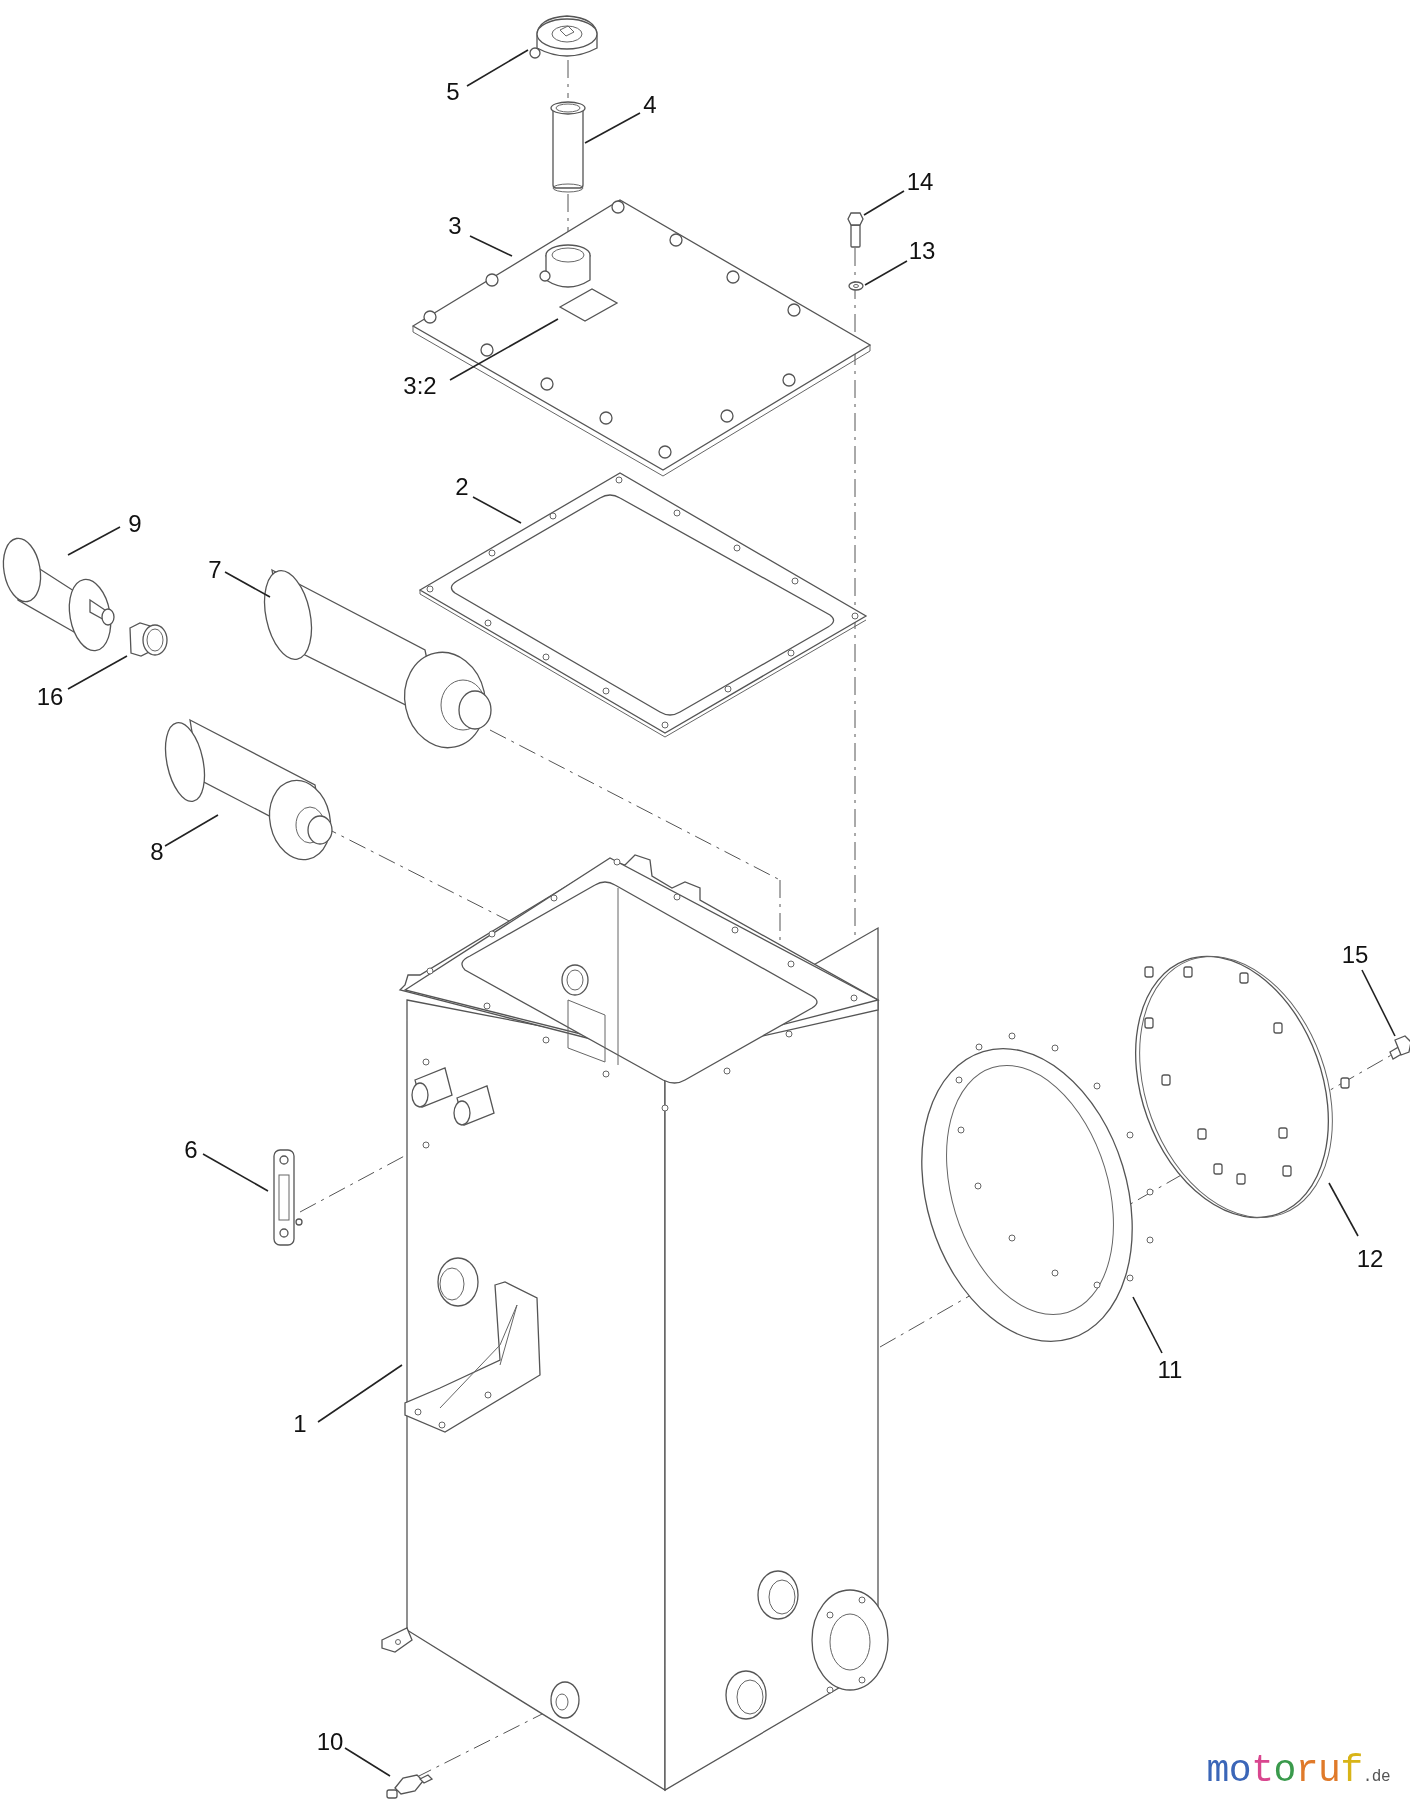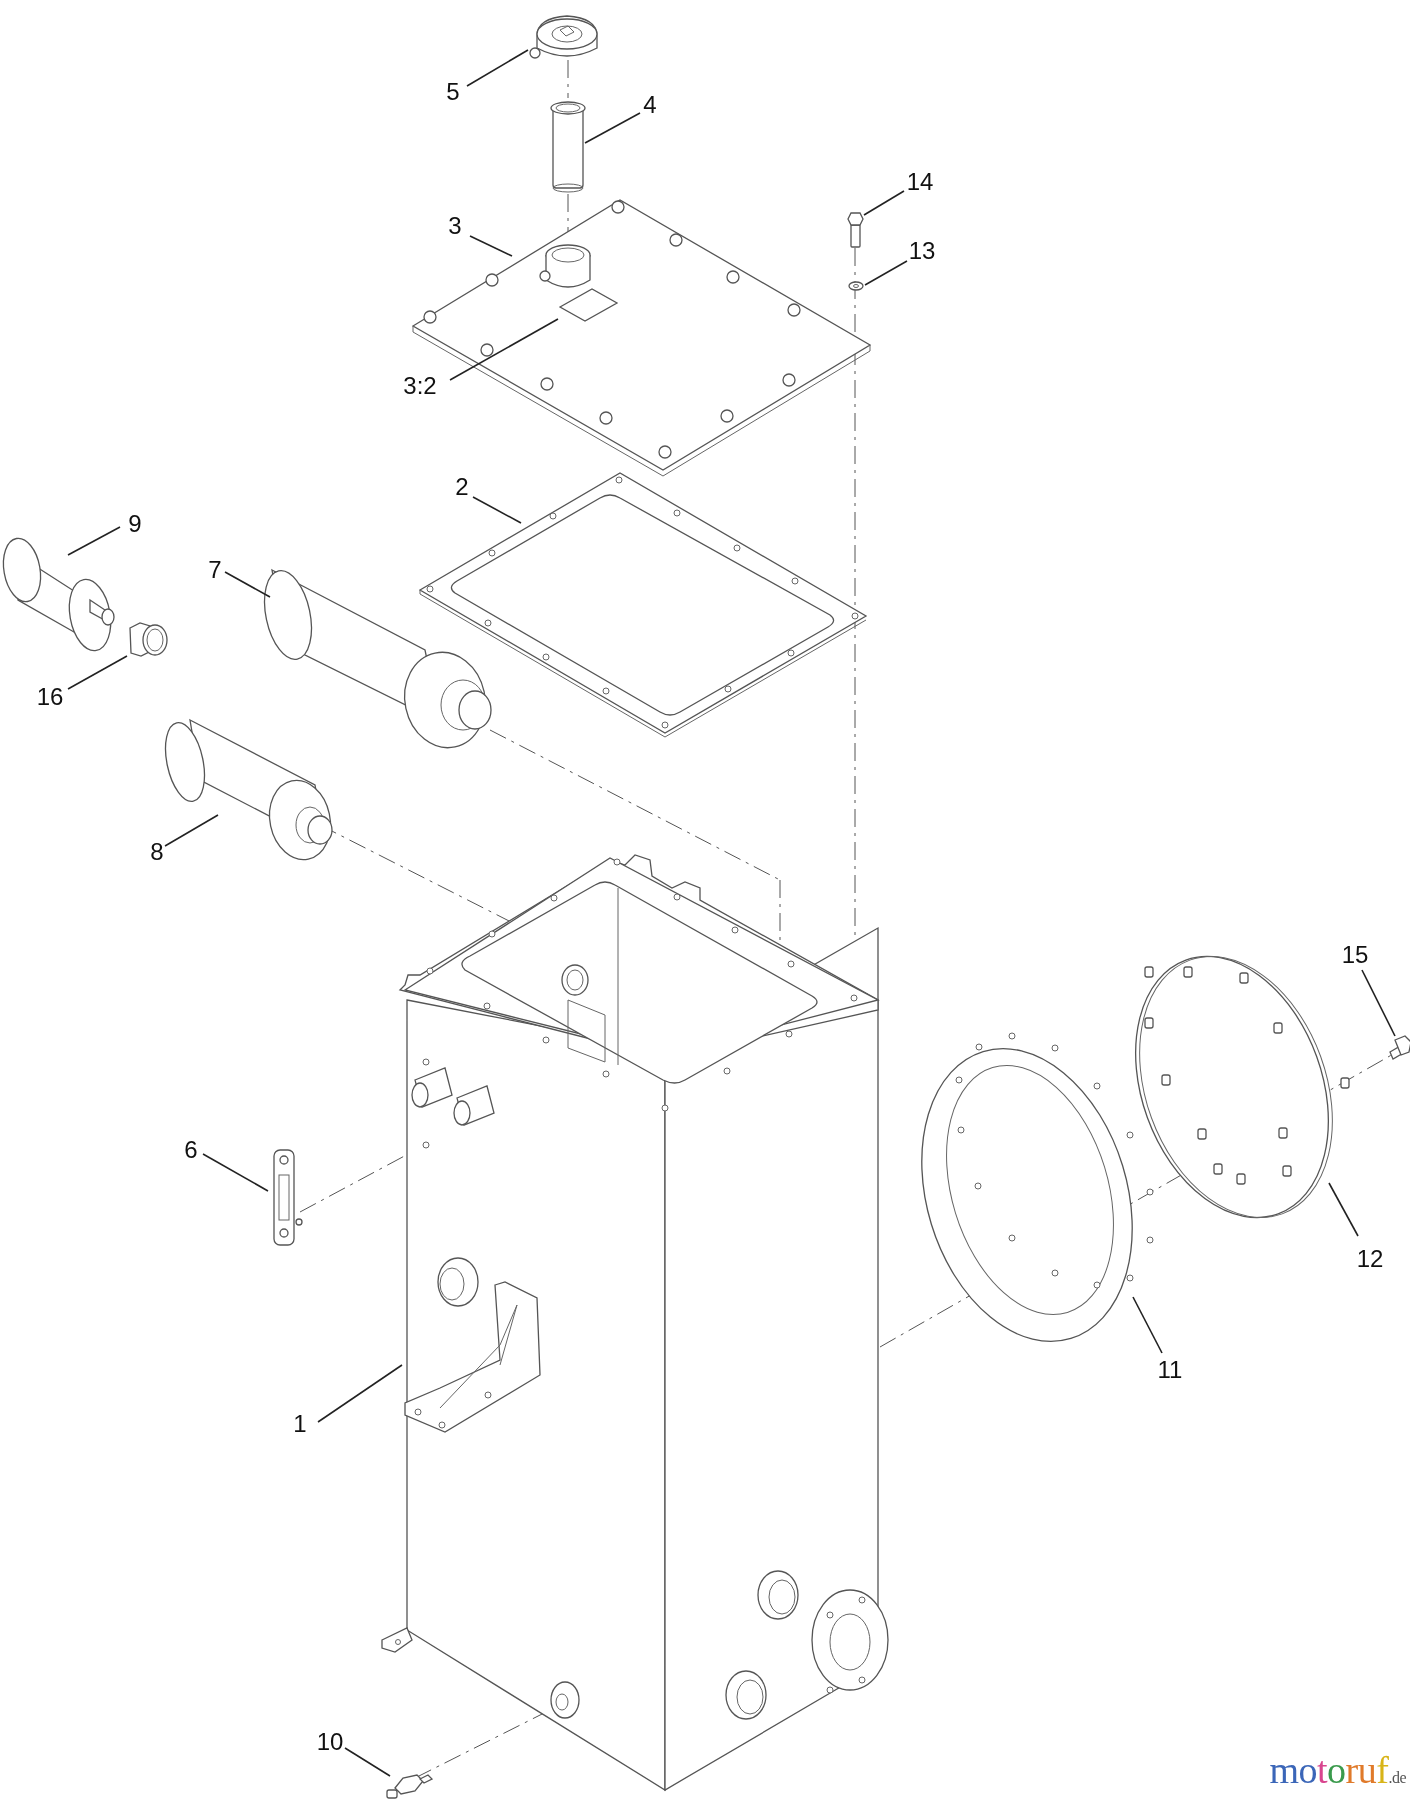--- a/index.html
+++ b/index.html
@@ -5,21 +5,21 @@
   html, body { margin: 0; padding: 0; background: #ffffff; }
   body { width: 1410px; height: 1800px; position: relative; overflow: hidden;
          font-family: "Liberation Sans", sans-serif; }
   #diagram { position: absolute; left: 0; top: 0; width: 1410px; height: 1800px; }
   .part { fill: #ffffff; stroke: #555; stroke-width: 1.3; }
   .thin { fill: none; stroke: #666; stroke-width: 1; }
   .hole { fill: #fff; stroke: #666; stroke-width: 1; }
   .dash { fill: none; stroke: #555; stroke-width: 1; stroke-dasharray: 18 6 3 6; }
   .leader { stroke: #222; stroke-width: 1.6; fill: none; }
   .callout { font-family: "Liberation Sans", sans-serif; font-size: 24px; fill: #111; }
-  .watermark { position: absolute; right: 4px; bottom: 8px; font-family: Liberation Serif, serif;
+  .watermark { position: absolute; right: 20px; bottom: 8px; font-family: Liberation Mono, monospace;
                font-size: 38px; letter-spacing: -0.5px; }
   .watermark .de { font-size: 16px; color: #555; }
 </style>
 </head>
 <body>
 
 <svg id="diagram" viewBox="0 0 1410 1800" xmlns="http://www.w3.org/2000/svg">
 
   <g>
     <line class="dash" x1="568" y1="128" x2="568" y2="300"></line>

